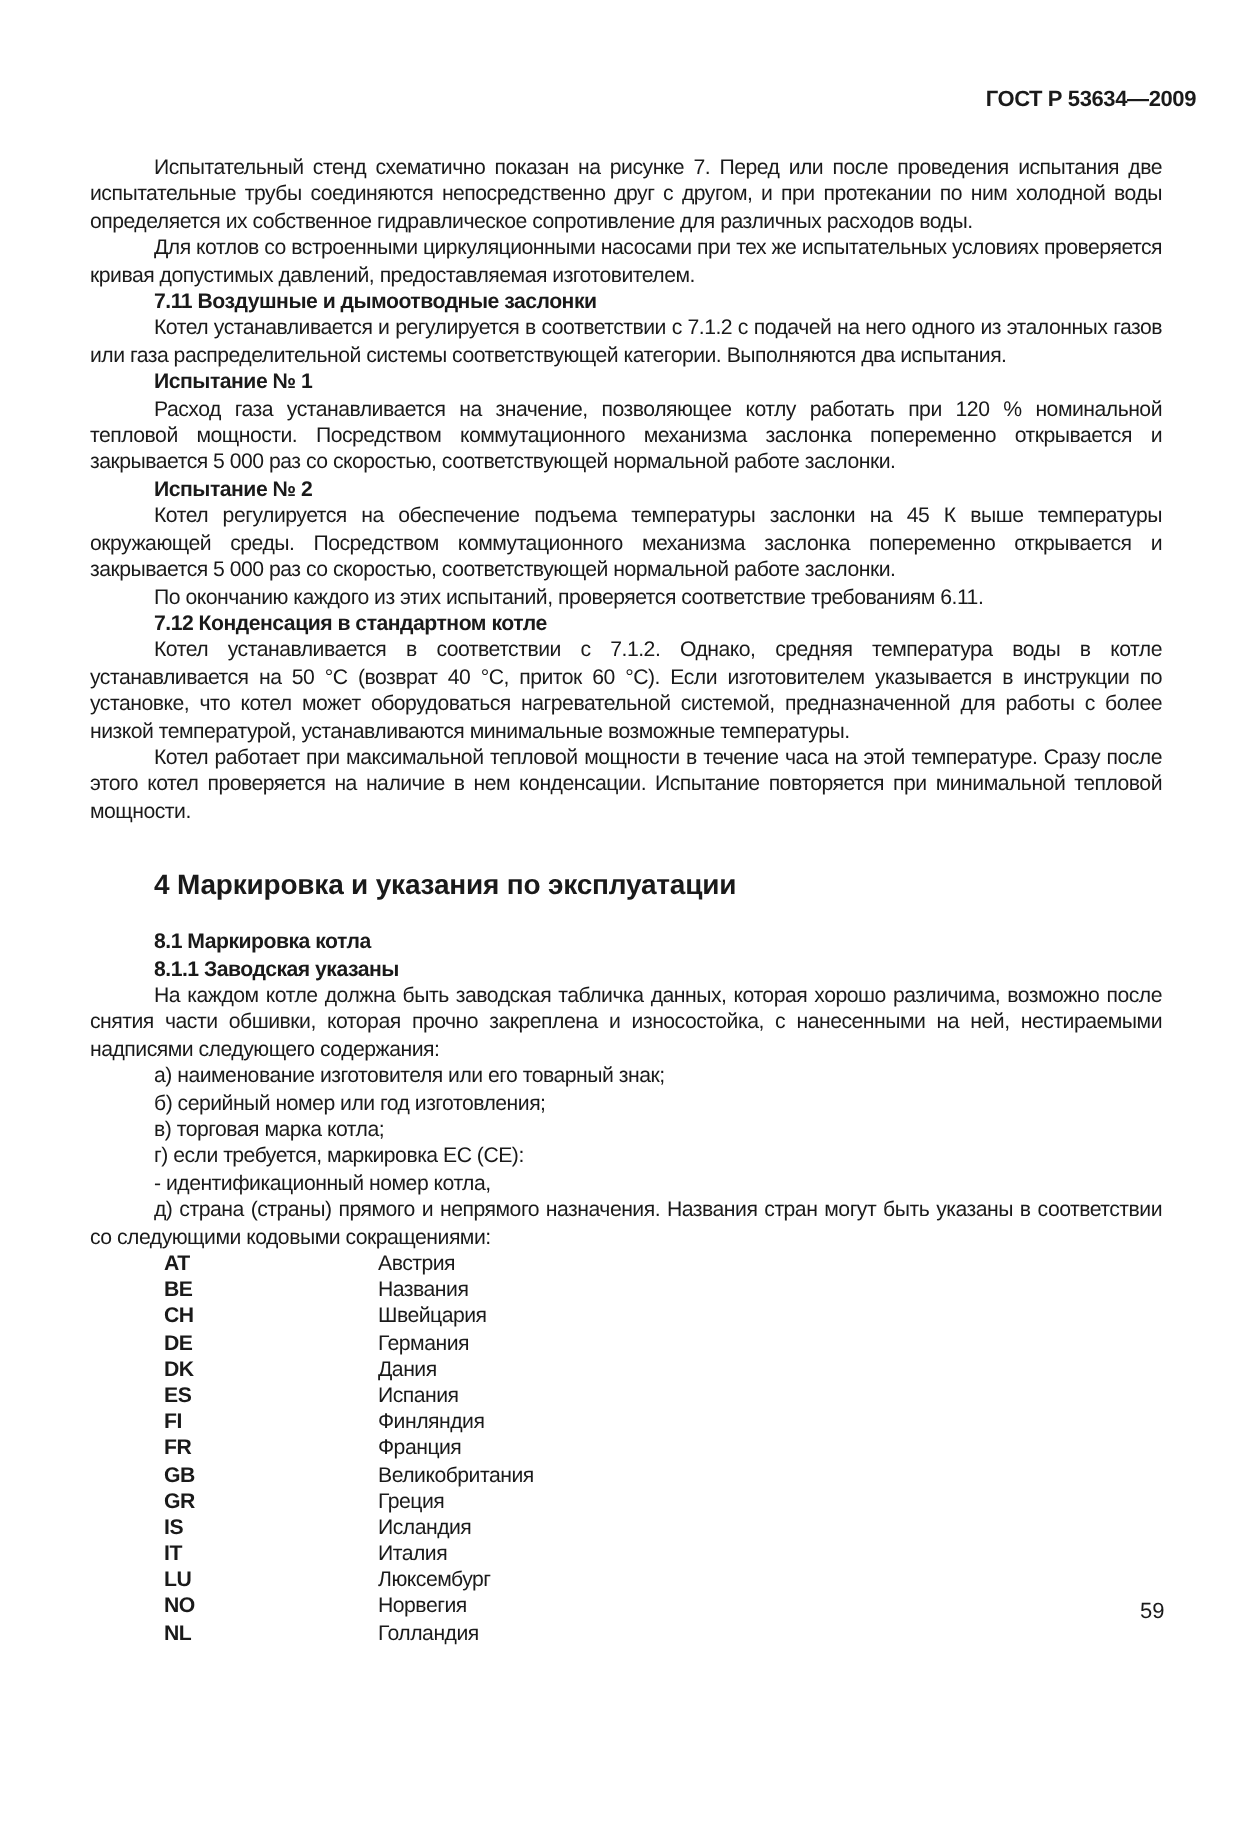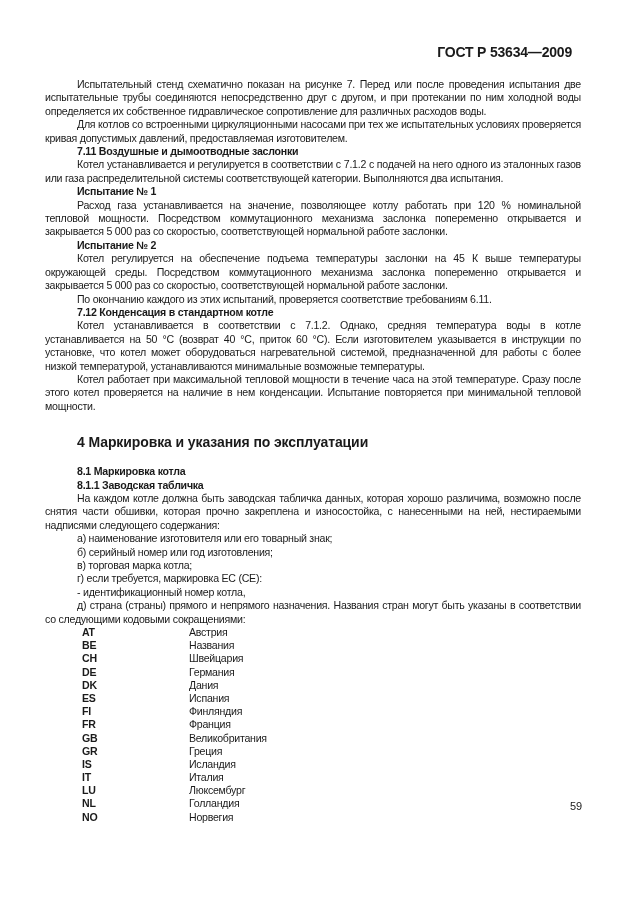--- a/index.html
+++ b/index.html
@@ -1,18 +1,18 @@
 <!DOCTYPE html>
 <html><head>
 <meta charset="utf-8">
 <style>
   html, body { margin: 0; padding: 0; background: #ffffff; }
   body { width: 630px; height: 913px; position: relative; overflow: hidden;
          font-family: "Liberation Sans", sans-serif; color: #1a1a1a; }
-  .header { position: absolute; top: 44px; right: 58px; font-weight: bold; font-size: 14px; letter-spacing: -0.2px; }
+  .header { position: absolute; top: 44px; right: 32px; font-weight: bold; font-size: 11px; letter-spacing: -0.2px; }
   .content { position: absolute; left: 45px; top: 78px; width: 536px; font-size: 10.6px; line-height: 13.4px; letter-spacing: -0.25px; }
   .p { text-align: justify; text-indent: 32px; margin: 0; }
   .h { font-weight: bold; margin: 0; padding-left: 32px; }
   .li { margin: 0; padding-left: 32px; }
   .h1 { font-weight: bold; font-size: 14px; margin: 20px 0 14px 0; padding-left: 32px; letter-spacing: -0.1px; line-height: 18px; }
   .codes { margin: 0; padding: 0; }
   .code-row { display: flex; height: 13.2px; }
   .code { width: 107px; padding-left: 37px; font-weight: bold; }
   .country { }
   .page-num { position: absolute; top: 800px; left: 570px; font-size: 11px; }
@@ -31,21 +31,21 @@
   <p class="p">Расход газа устанавливается на значение, позволяющее котлу работать при 120 % номинальной тепловой мощности. Посредством коммутационного механизма заслонка попеременно открывается и закрывается 5 000 раз со скоростью, соответствующей нормальной работе заслонки.</p>
   <p class="h">Испытание № 2</p>
   <p class="p">Котел регулируется на обеспечение подъема температуры заслонки на 45 К выше температуры окружающей среды. Посредством коммутационного механизма заслонка попеременно открывается и закрывается 5 000 раз со скоростью, соответствующей нормальной работе заслонки.</p>
   <p class="p">По окончанию каждого из этих испытаний,  проверяется соответствие требованиям 6.11.</p>
   <p class="h">7.12 Конденсация в стандартном котле</p>
   <p class="p">Котел устанавливается в соответствии с 7.1.2.  Однако, средняя температура воды в котле устанавливается на 50 °С (возврат  40 °С, приток 60 °С). Если изготовителем указывается в инструкции по установке, что котел может оборудоваться нагревательной системой, предназначенной для работы с более низкой температурой, устанавливаются минимальные возможные температуры.</p>
   <p class="p">Котел работает при максимальной тепловой мощности в течение часа на этой температуре. Сразу после этого котел проверяется на наличие в нем конденсации. Испытание повторяется при минимальной тепловой мощности.</p>
 
   <p class="h1">4 Маркировка и указания по эксплуатации</p>
   <p class="h">8.1 Маркировка котла</p>
-  <p class="h">8.1.1 Заводская табличка</p>
+  <p class="h">8.1.1 Заводская указаны</p>
   <p class="p">На каждом котле должна быть заводская табличка данных, которая хорошо различима, возможно после снятия части обшивки, которая прочно закреплена  и износостойка, с нанесенными на ней, нестираемыми надписями следующего содержания:</p>
   <p class="li">а) наименование изготовителя или его товарный знак;</p>
   <p class="li">б) серийный номер или год изготовления;</p>
   <p class="li">в) торговая марка котла;</p>
   <p class="li">г) если требуется, маркировка ЕС (СЕ):</p>
   <p class="li">- идентификационный номер котла,</p>
   <p class="p">д) страна (страны)  прямого и непрямого назначения. Названия стран могут быть указаны в соответствии со следующими кодовыми сокращениями:</p>
 
   <div class="codes">
     <div class="code-row">
@@ -94,23 +94,23 @@
       </div>
     <div class="code-row">
         <span class="code">IT</span>
         <span class="country">Италия</span>
       </div>
     <div class="code-row">
         <span class="code">LU</span>
         <span class="country">Люксембург</span>
       </div>
     <div class="code-row">
+        <span class="code">NO</span>
+        <span class="country">Норвегия</span>
+      </div>
+    <div class="code-row">
         <span class="code">NL</span>
         <span class="country">Голландия</span>
-      </div>
-    <div class="code-row">
-        <span class="code">NO</span>
-        <span class="country">Норвегия</span>
       </div>
   </div>
 </div>
 
 <div class="page-num">59</div>
 
 </body></html>

